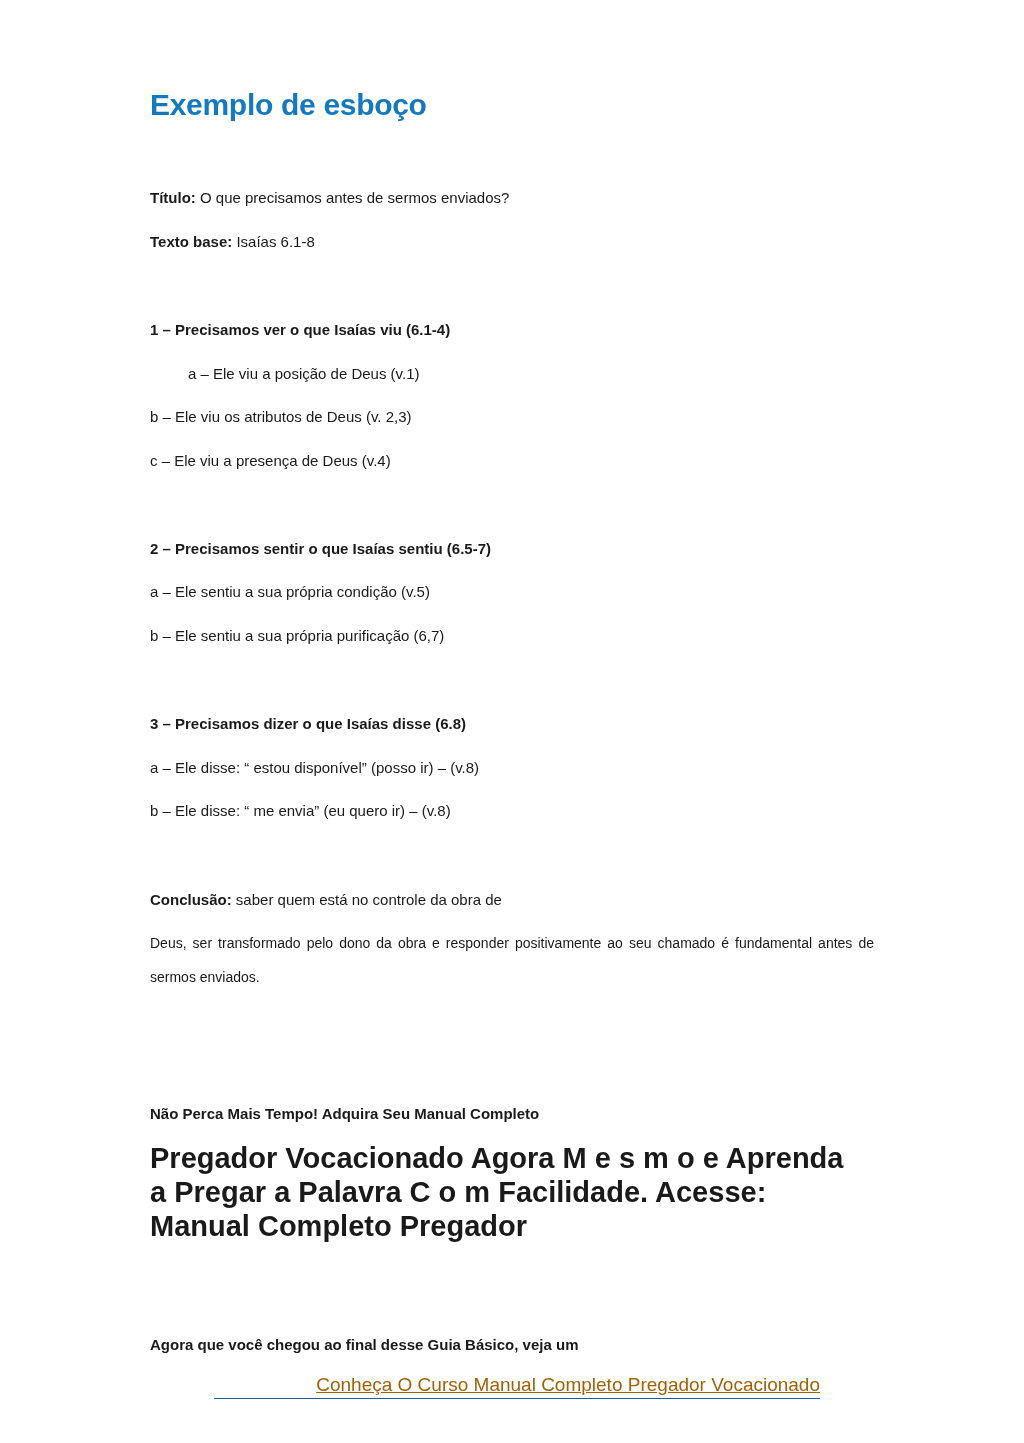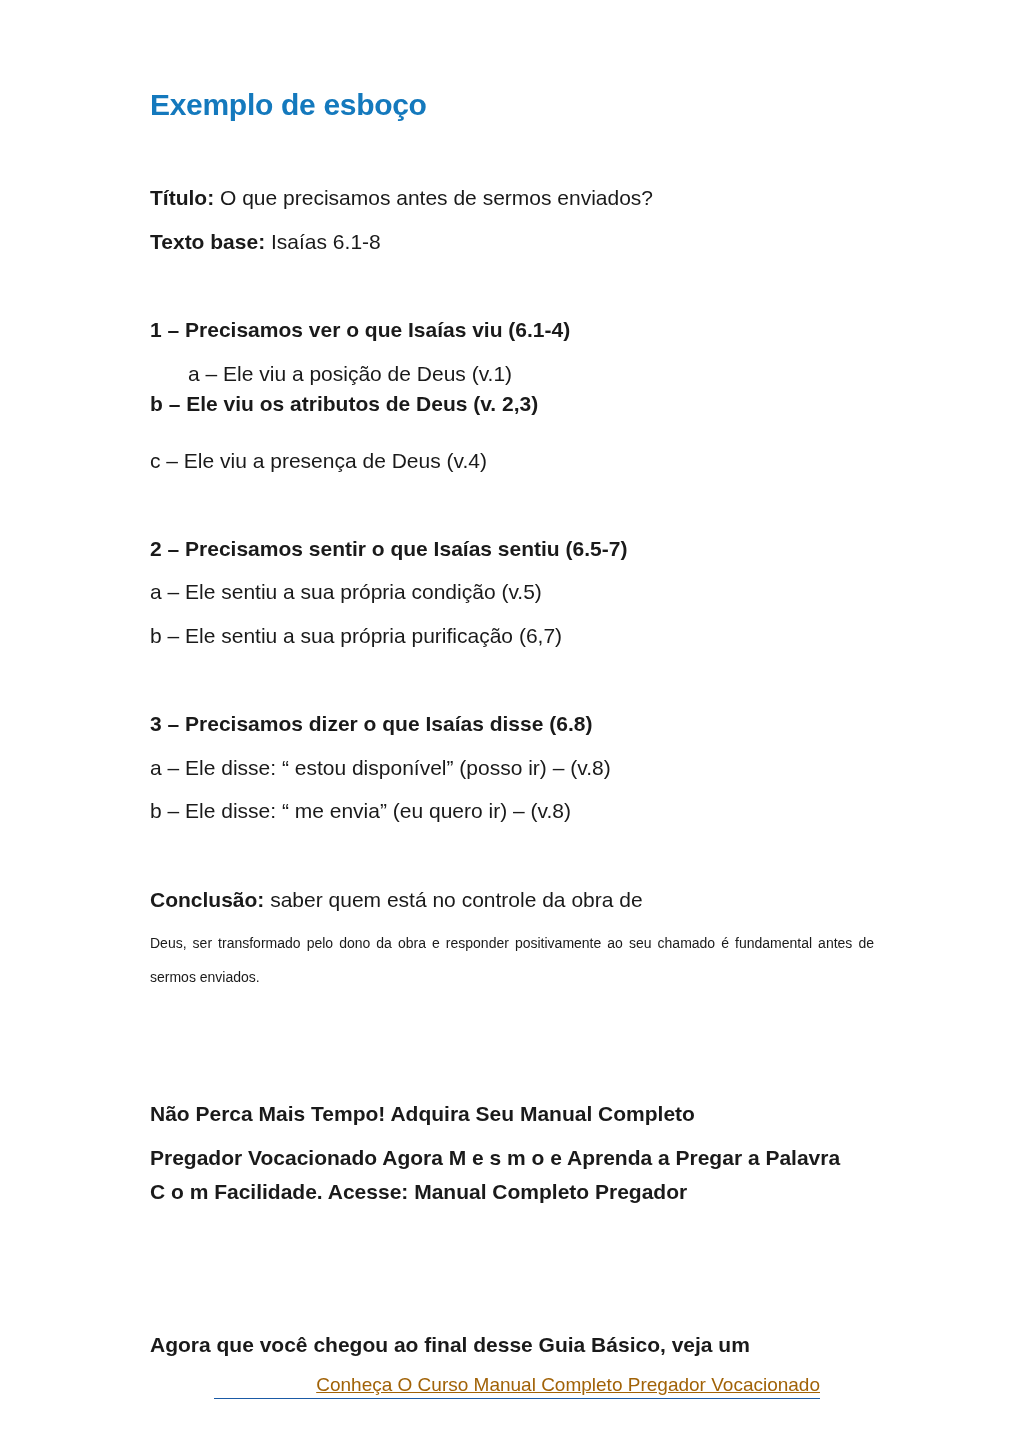--- a/index.html
+++ b/index.html
@@ -1,24 +1,24 @@
 <!DOCTYPE html>
 <html><head>
   <meta charset="utf-8">
   <style>
     html, body { margin: 0; padding: 0; background: #ffffff; }
     body { width: 1024px; height: 1443px; position: relative; overflow: hidden;
       font-family: "Liberation Sans", sans-serif; color: #1a1a1a; }
     .title { position: absolute; left: 150px; top: 88px; font-size: 30px; font-weight: bold;
       color: #1479bd; letter-spacing: -0.3px; margin: 0; }
-    .line { position: absolute; left: 150px; font-size: 21px; white-space: nowrap; line-height: 28px; }
+    .line { position: absolute; left: 150px; font-size: 15px; white-space: nowrap; line-height: 28px; }
     .b { font-weight: bold; }
     .para { position: absolute; left: 150px; width: 724px; font-size: 14px; line-height: 34px;
       text-align: justify; text-align-last: left; }
-    .promo { position: absolute; left: 150px; width: 700px; font-size: 21px; font-weight: bold; line-height: 34px; }
+    .promo { position: absolute; left: 150px; width: 700px; font-size: 29px; font-weight: bold; line-height: 34px; }
     .footer-link { position: absolute; left: 214px; top: 1372px; width: 606px; font-size: 19px;
       color: #a16207; border-bottom: 1.5px solid #1a5aa6; padding-left: 17px; box-sizing: border-box;
       line-height: 26px; text-decoration: none; text-align: right; }
     .footer-link span { text-decoration: underline; }
   </style>
 </head>
 <body>
 
 <h1 class="title">Exemplo de esboço</h1>
 
@@ -26,21 +26,21 @@
   <span class="b">Título:</span>
   <span>O que precisamos antes de sermos enviados?</span>
 </div>
 <div class="line" style="top:228px;">
   <span class="b">Texto base:</span>
   <span>Isaías 6.1-8</span>
 </div>
 
 <div class="line b" style="top:316px;">1 – Precisamos ver o que Isaías viu (6.1-4)</div>
 <div class="line" style="top:360px;margin-left:38px;">a – Ele viu a posição de Deus (v.1)</div>
-<div class="line" style="top:390px;font-weight:bold;">b – Ele viu os atributos de Deus (v. 2,3)</div>
+<div class="line" style="top:403px;">b – Ele viu os atributos de Deus (v. 2,3)</div>
 <div class="line" style="top:447px;">c – Ele viu a presença de Deus (v.4)</div>
 
 <div class="line b" style="top:535px;">2 – Precisamos sentir o que Isaías sentiu (6.5-7)</div>
 <div class="line" style="top:578px;">a – Ele sentiu a sua própria condição (v.5)</div>
 <div class="line" style="top:622px;">b – Ele sentiu a sua própria purificação (6,7)</div>
 
 <div class="line b" style="top:710px;">3 – Precisamos dizer o que Isaías disse (6.8)</div>
 <div class="line" style="top:754px;text-align:right;">a – Ele disse: “ estou disponível”  (posso ir) – (v.8)</div>
 <div class="line" style="top:797px;">b – Ele disse: “ me envia”  (eu quero ir) – (v.8)</div>
 

